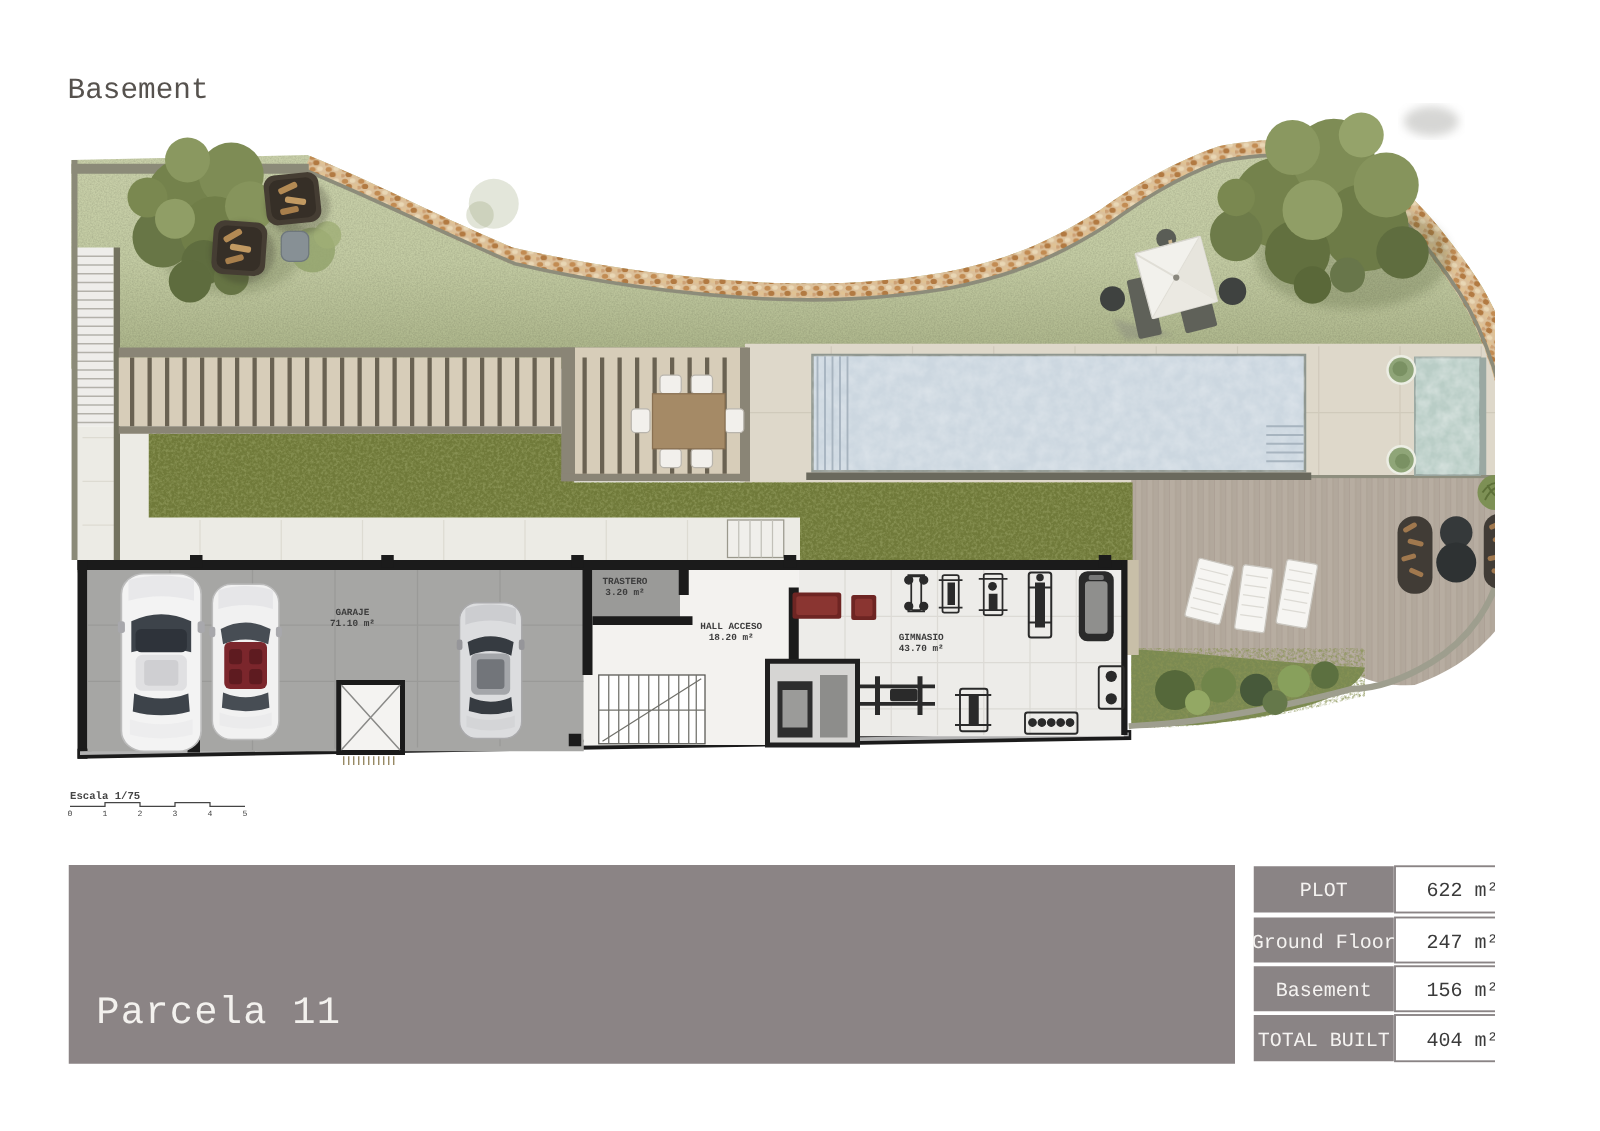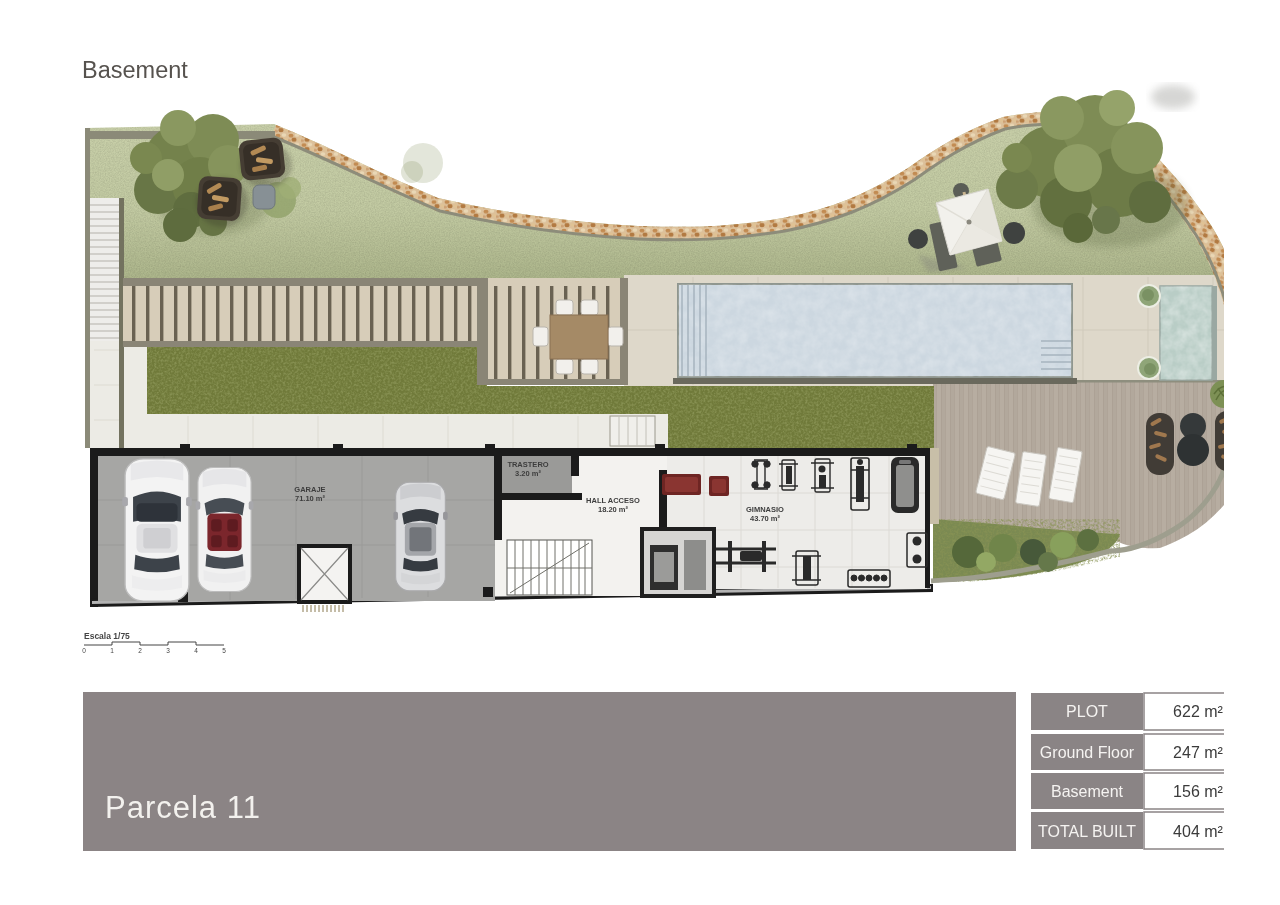--- a/index.html
+++ b/index.html
@@ -1,16 +1,16 @@
 <!DOCTYPE html>
 <html><head>
 <meta charset="utf-8">
 <style>
 html,body{margin:0;padding:0;background:#fff;}
-#page{position:relative;width:1196px;height:905px;overflow:hidden;font-family:Liberation Sans, sans-serif;padding-left:28px;}
+#page{position:relative;width:1196px;height:905px;overflow:hidden;font-family:Liberation Mono, monospace;}
 svg{display:block;}
 </style>
 </head>
 <body>
 <div id="page">
 <svg width="1280" height="905" viewBox="0 0 1280 905" xmlns="http://www.w3.org/2000/svg">
 <defs>
 <clipPath id="plot">
 <path d="M57,128 L246,124 C300,146 340,168 410,198 C470,212 540,222 610,226 C660,228 700,227 755,218 C805,208 835,196 880,168 C905,150 935,131 975,117 C995,113 1020,111 1040,112 C1065,113 1085,121 1100,132 C1130,154 1160,190 1183,225 C1205,260 1220,310 1226,355 C1230,390 1230,420 1225,448 C1218,480 1195,515 1160,535 C1130,552 1105,556 1085,558 C1040,571 975,580 935,582 L905,583 L905,592 L62,607 L62,448 L57,448 Z"></path>
 </clipPath>

